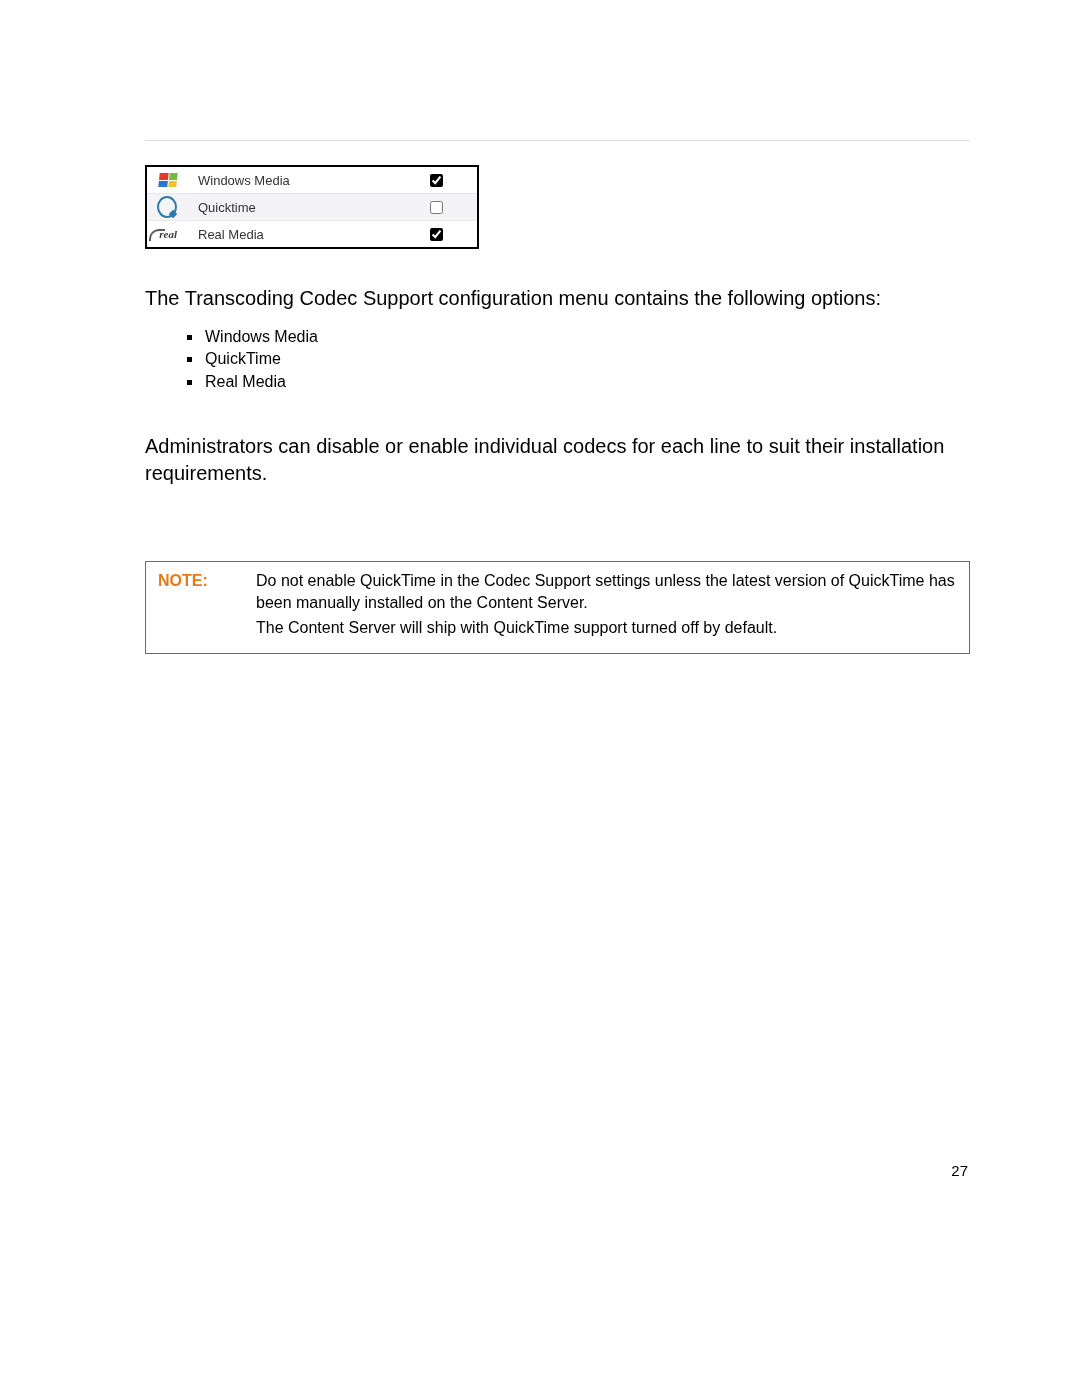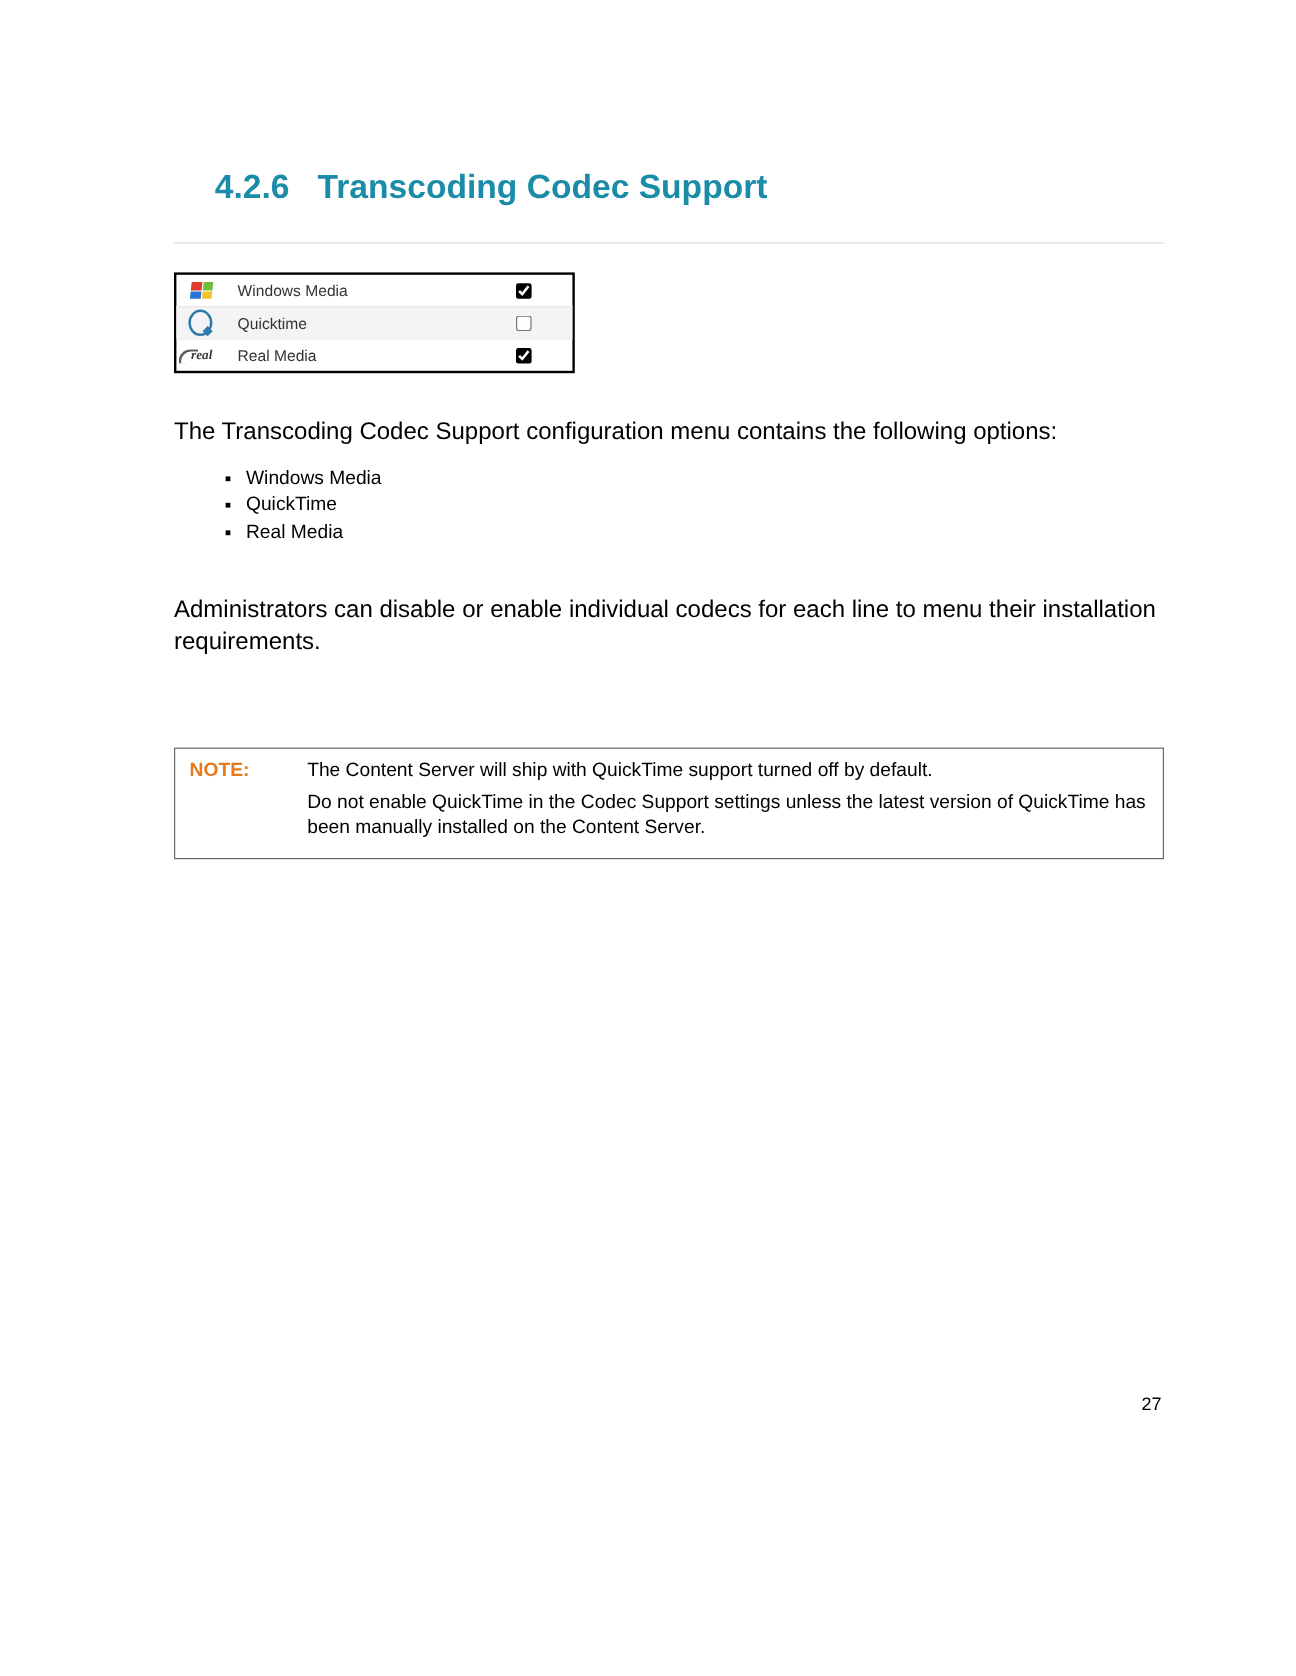--- a/index.html
+++ b/index.html
@@ -163,25 +163,20 @@
     right: 112px;
     font-size: 15px;
     text-align: right;
   }
 </style>
 </head>
 <body>
 
 <div class="page">
 
-  <h2 class="heading">
-    <span>4.2.6</span>
-    &nbsp;
-    <span>Transcoding Codec Support</span>
-  </h2>
 
   <hr class="rule">
 
   <div class="codec-panel-wrap">
 
     <div class="codec-row">
       <span class="codec-icon">
         <span class="win-flag">
             <span></span>
             <span></span>
@@ -211,25 +206,25 @@
   </div>
 
   <p class="body-text">The Transcoding Codec Support configuration menu contains the following options:</p>
 
   <ul class="codec-list">
     <li>Windows Media</li>
     <li>QuickTime</li>
     <li>Real Media</li>
   </ul>
 
-  <p class="body-text">Administrators can disable or enable individual codecs for each line to menu their installation requirements.</p>
+  <p class="body-text">Administrators can disable or enable individual codecs for each line to suit their installation requirements.</p>
 
   <div class="note-box">
     <div class="note-label">NOTE:</div>
     <div class="note-body">
+      <p>Do not enable QuickTime in the Codec Support settings unless the latest version of QuickTime has been manually installed on the Content Server.</p>
       <p>The Content Server will ship with QuickTime support turned off by default.</p>
-      <p>Do not enable QuickTime in the Codec Support settings unless the latest version of QuickTime has been manually installed on the Content Server.</p>
     </div>
   </div>
 
 </div>
 
 <div class="page-number">27</div>
 
 </body></html>

